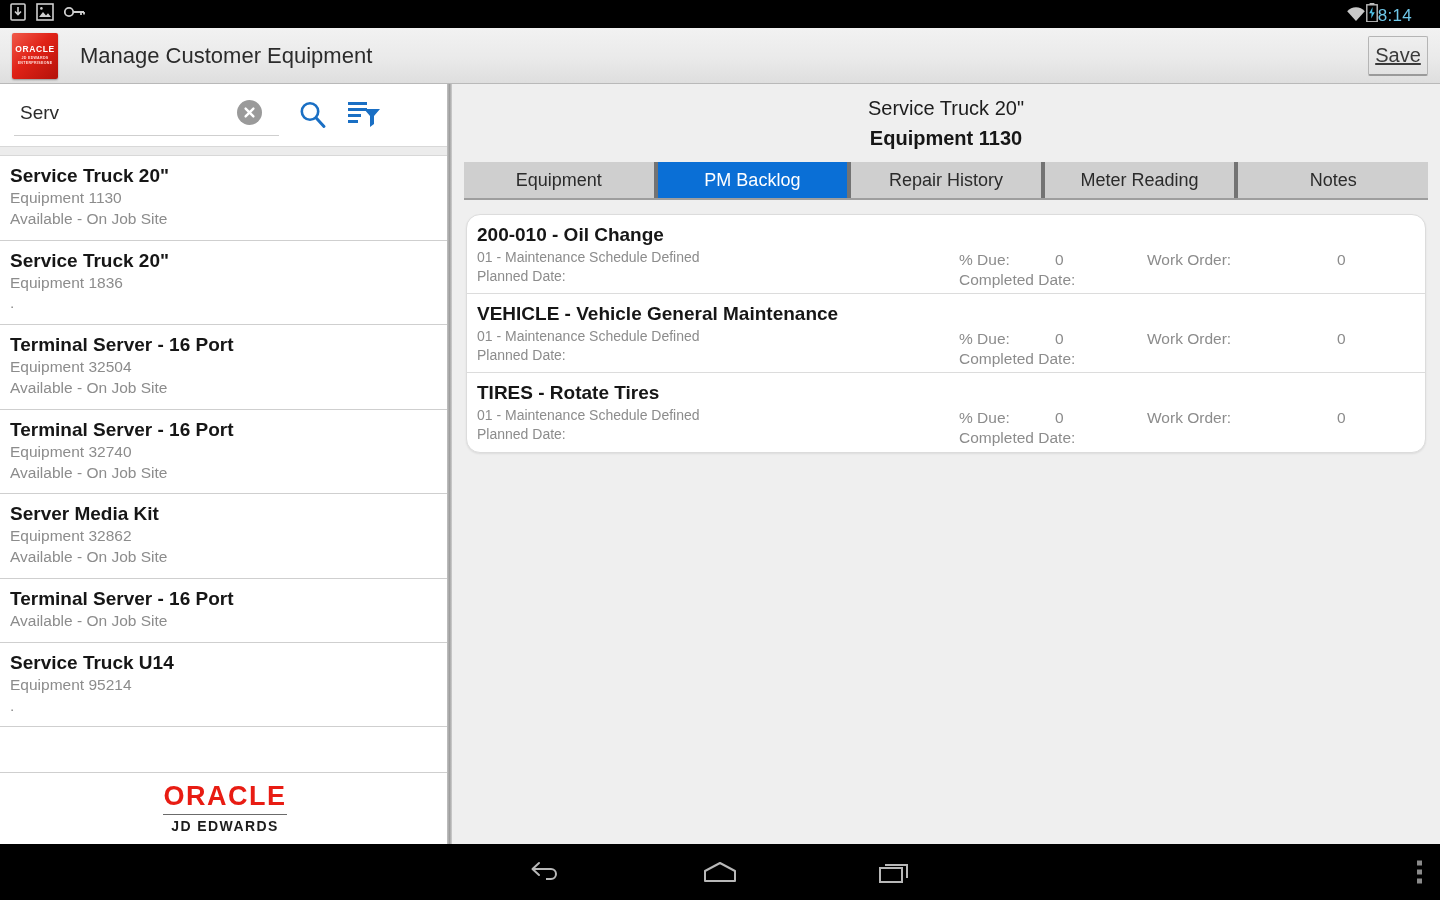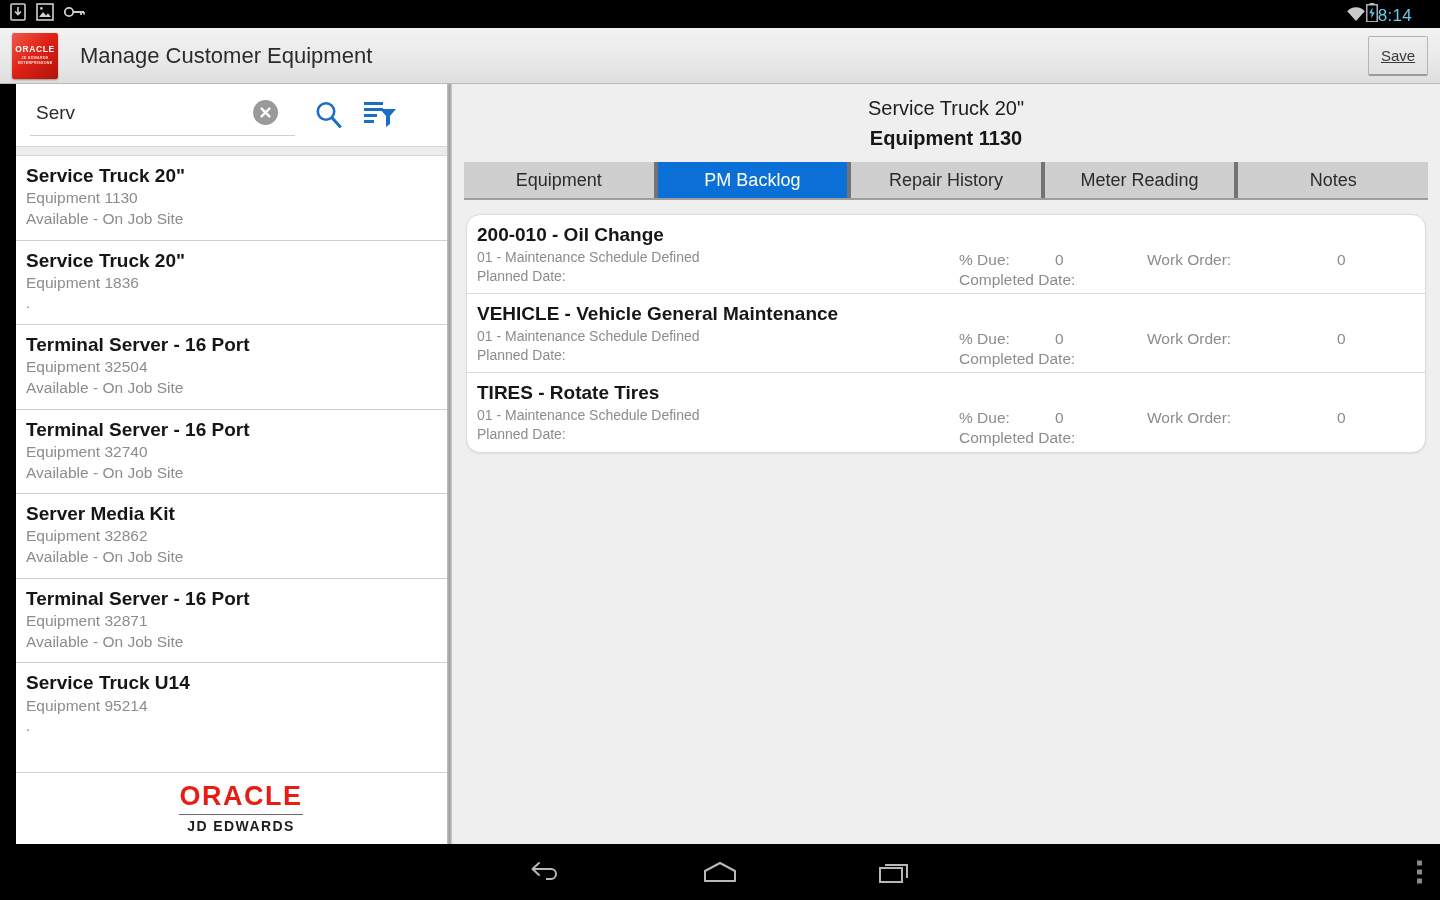--- a/index.html
+++ b/index.html
@@ -34,26 +34,26 @@
     box-shadow:0 1px 2px rgba(0,0,0,.35); overflow:hidden; flex:none;
   }
   .logo-o{ color:#fff; font-size:8.5px; font-weight:bold; letter-spacing:.6px; line-height:1; }
   .logo-s{ color:#ffd9d5; font-size:3.6px; font-weight:bold; letter-spacing:.3px; line-height:1.35; margin-top:2px; text-align:center; }
   .apptitle{ font-size:22px; color:#2b2b2b; margin-left:22px; }
   .savebtn{
     margin-left:auto; margin-right:12px;
     min-width:60px; height:40px; padding:0 2px;
     background:linear-gradient(to bottom,#efefef,#e2e2e2);
     border:1px solid #b5b5b5; border-bottom:2px solid #9a9a9a; border-radius:2px;
-    font-size:15px; color:#3a3a3a; cursor:pointer;text-decoration:underline;
+    font-size:20px; color:#3a3a3a; cursor:pointer;text-decoration:underline;
   }
 
   
   .leftpane{
-    position:absolute; left:16px; top:84px; width:451px; height:760px;
+    position:absolute; left:0; top:84px; width:451px; height:760px;
     background:#fff; border-right:1px solid #8d8d8d; overflow:hidden;
   }
   .searchrow{ height:62px; display:flex; align-items:center; padding:0 8px; background:#fff; }
   .searchfield{ position:relative; width:265px; height:42px; margin-left:6px; }
   .searchinput{
     width:100%; height:100%; border:none; outline:none;
     border-bottom:1px solid #cfcfcf; background:transparent;
     font-size:19px; color:#2b2b2b; font-family:"Liberation Sans",sans-serif;
     padding:0 38px 4px 6px;
   }
@@ -230,21 +230,20 @@
         <div class="li-s">Equipment 32740</div>
         <div class="li-s">Available - On Job Site</div>
       </div>
       <div class="li">
         <div class="li-t">Server Media Kit</div>
         <div class="li-s">Equipment 32862</div>
         <div class="li-s">Available - On Job Site</div>
       </div>
       <div class="li">
         <div class="li-t">Terminal Server - 16 Port</div>
-        <div class="li-s">Equipment 32871</div>
         <div class="li-s">Available - On Job Site</div>
       </div>
       <div class="li">
         <div class="li-t">Service Truck U14</div>
         <div class="li-s">Equipment 95214</div>
         <div class="li-s">.</div>
       </div>
 
     </div>
 

